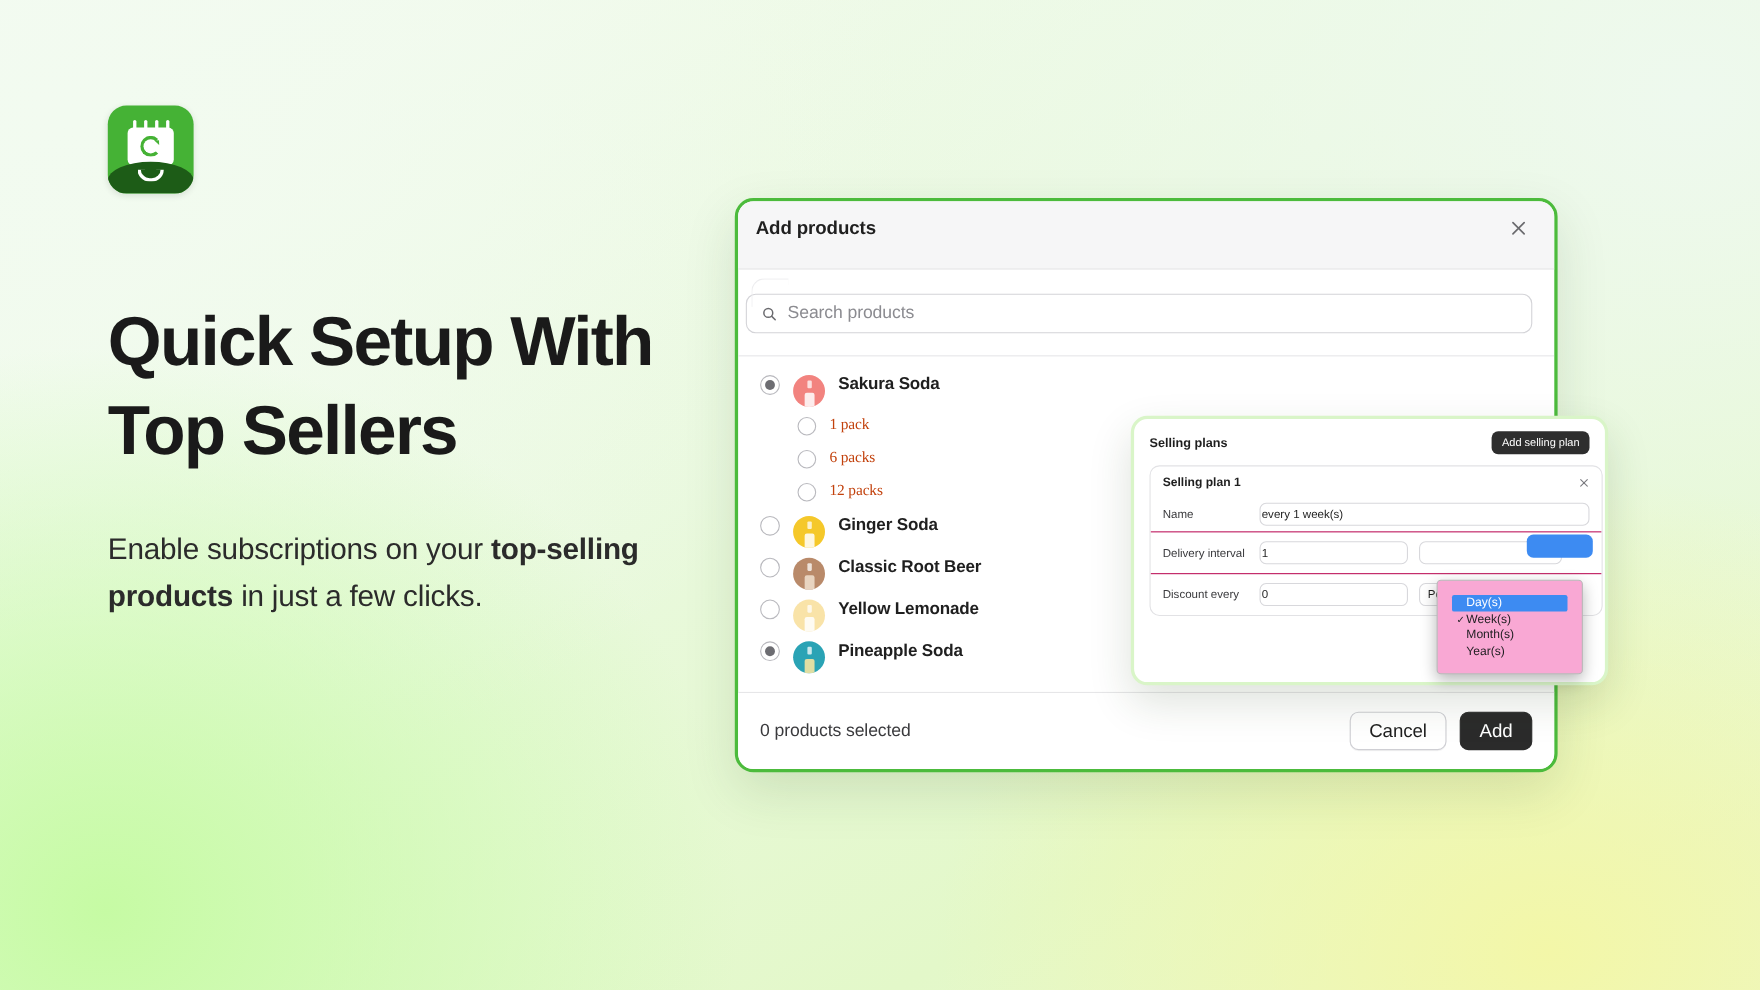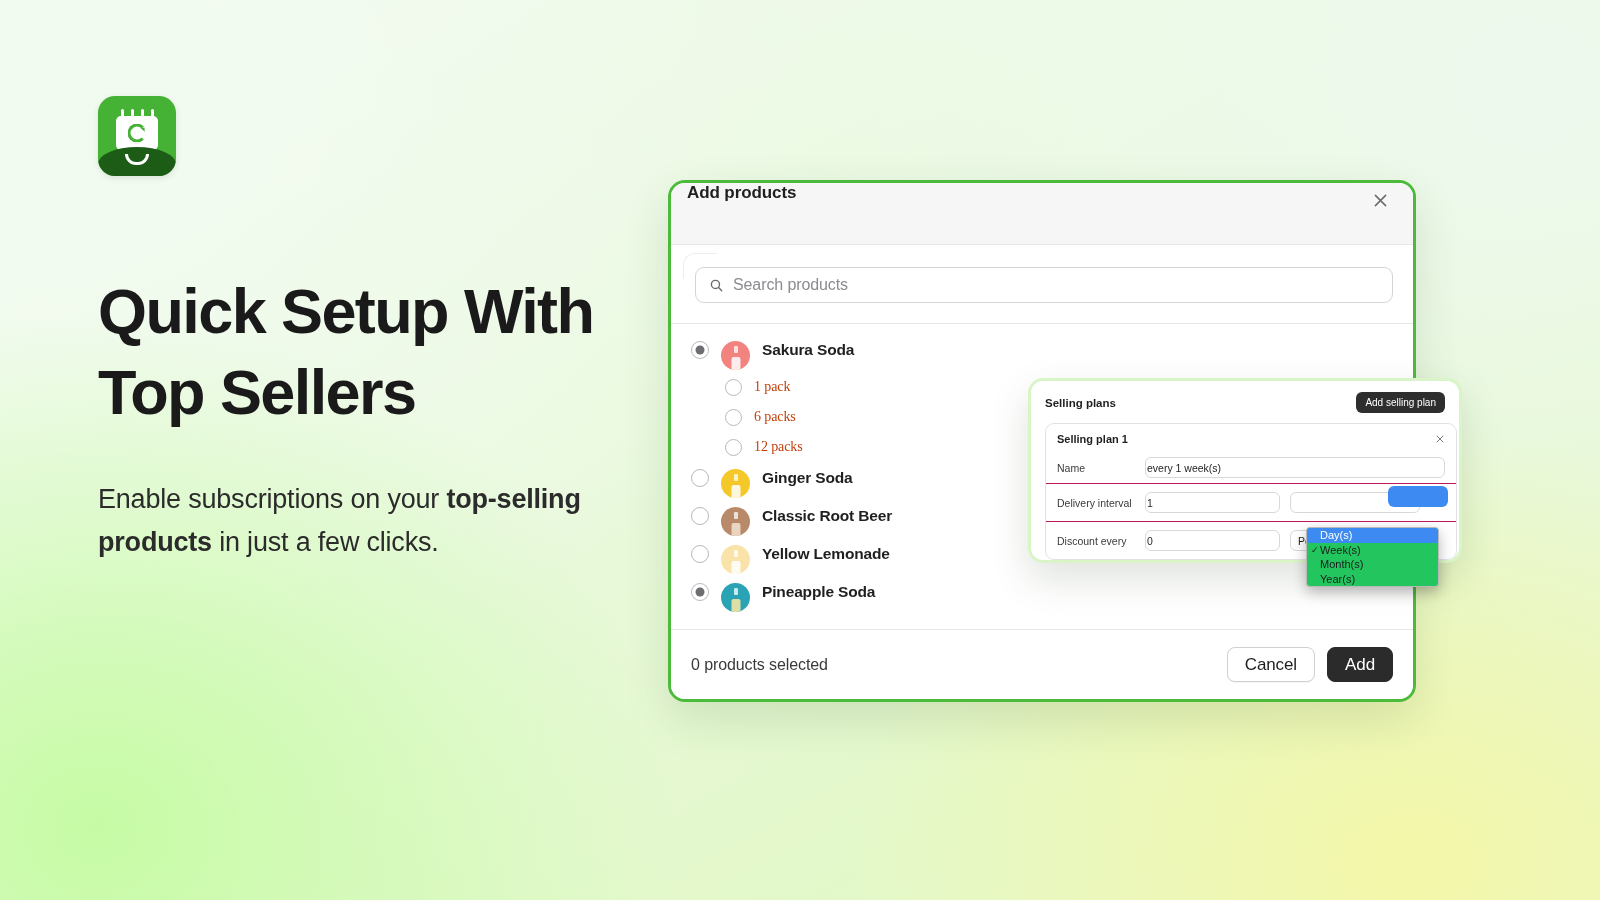--- a/index.html
+++ b/index.html
@@ -64,34 +64,34 @@
 
   
   .modal {
     position:absolute; left:668px; top:180px; width:748px; height:522px;
     background:#fff; border-radius:17px; border:3px solid #4cbb3c;
     box-shadow:0 18px 46px rgba(40,70,30,.13);
     overflow:hidden; display:flex; flex-direction:column;
   }
   .modal-head {
     height:62px; background:#f6f6f7; border-bottom:1px solid #e6e6e8;
-    display:flex; align-items:flex-start; padding:0 16px 12px 16px;
+    display:flex; align-items:center; padding:0 16px 12px 16px;
     flex:0 0 auto;
   }
   .modal-title { font-size:17px; font-weight:700; color:#1f1f1f; letter-spacing:-.1px; }
   .close-btn {
     margin-left:auto; width:34px; height:34px; border-radius:8px;
     display:flex; align-items:center; justify-content:center;
     color:#6a6a6e; background:transparent; border:none; cursor:pointer;
   }
   .close-btn svg { width:17px; height:17px; }
 
   .modal-body { flex:1 1 auto; position:relative; padding:0; overflow:hidden; }
 
-  .search-shell { padding:22px 20px 0 24px; position:relative; }
+  .search-shell { padding:22px 20px 0 7px; position:relative; }
   .ghost-corner {
     position:absolute; left:12px; top:8px; width:34px; height:26px;
     border-top:1px solid #ededef; border-left:1px solid #ededef;
     border-radius:12px 0 0 0;
   }
   .search-field {
     height:36px; border:1px solid #d4d4d8; border-radius:9px; background:#fff;
     display:flex; align-items:center; gap:9px; padding:0 13px;
   }
   .search-field svg { width:15px; height:15px; color:#6a6a6e; flex:0 0 auto; }
@@ -143,21 +143,21 @@
     display:flex; align-items:center; cursor:pointer; letter-spacing:-.1px;
   }
   .btn-cancel {
     margin-left:auto; background:#fff; border:1px solid #cfcfd4; color:#1f1f1f;
     box-shadow:0 1px 0 rgba(0,0,0,.04);
   }
   .btn-add { background:#2b2b2b; border:1px solid #2b2b2b; color:#fff; font-weight:400; }
 
   
   .sp-panel {
-    position:absolute; left:1028px; top:378px; width:434px; height:185px;
+    position:absolute; left:1028px; top:378px; width:434px; height:245px;
     background:#fff; border-radius:15px;
     border:3px solid #d9f5c8;
     box-shadow:0 16px 38px rgba(40,70,30,.15);
     overflow:hidden;
   }
   .sp-head {
     display:flex; align-items:center; padding:11px 14px 0 14px;
   }
   .sp-title { font-size:11.5px; font-weight:700; color:#1f1f1f; }
   .sp-addbtn {
@@ -193,22 +193,22 @@
   .sp-select .chev { margin-left:auto; color:#6a6a6e; font-size:9px; line-height:1; }
 
   .blue-pill {
     position:absolute; right:8px; top:62px; width:60px; height:21px;
     border-radius:6px; background:#3d8bf2;
   }
 
   
   .dropdown {
     position:absolute; left:1306px; top:527px; width:133px;
-    background:#22c55e; border:1px solid #b9b9b9; border-radius:4px;
-    box-shadow:0 5px 14px rgba(0,0,0,.28); padding:0; z-index:40;
+    background:#f9a8d4; border:1px solid #b9b9b9; border-radius:4px;
+    box-shadow:0 5px 14px rgba(0,0,0,.28); padding:13px; z-index:40;
     font-size:11px; color:#1d1d1f; overflow:hidden;
   }
   .dd-item {
     height:14.5px; display:flex; align-items:center;
     padding:0 6px 0 4px; border-radius:2px; cursor:pointer; white-space:nowrap;
   }
   .dd-item .tick { width:9px; flex:0 0 auto; font-size:9px; }
   .dd-item.active { background:#3d8bf2; color:#fff; }
 </style>
 </head>

